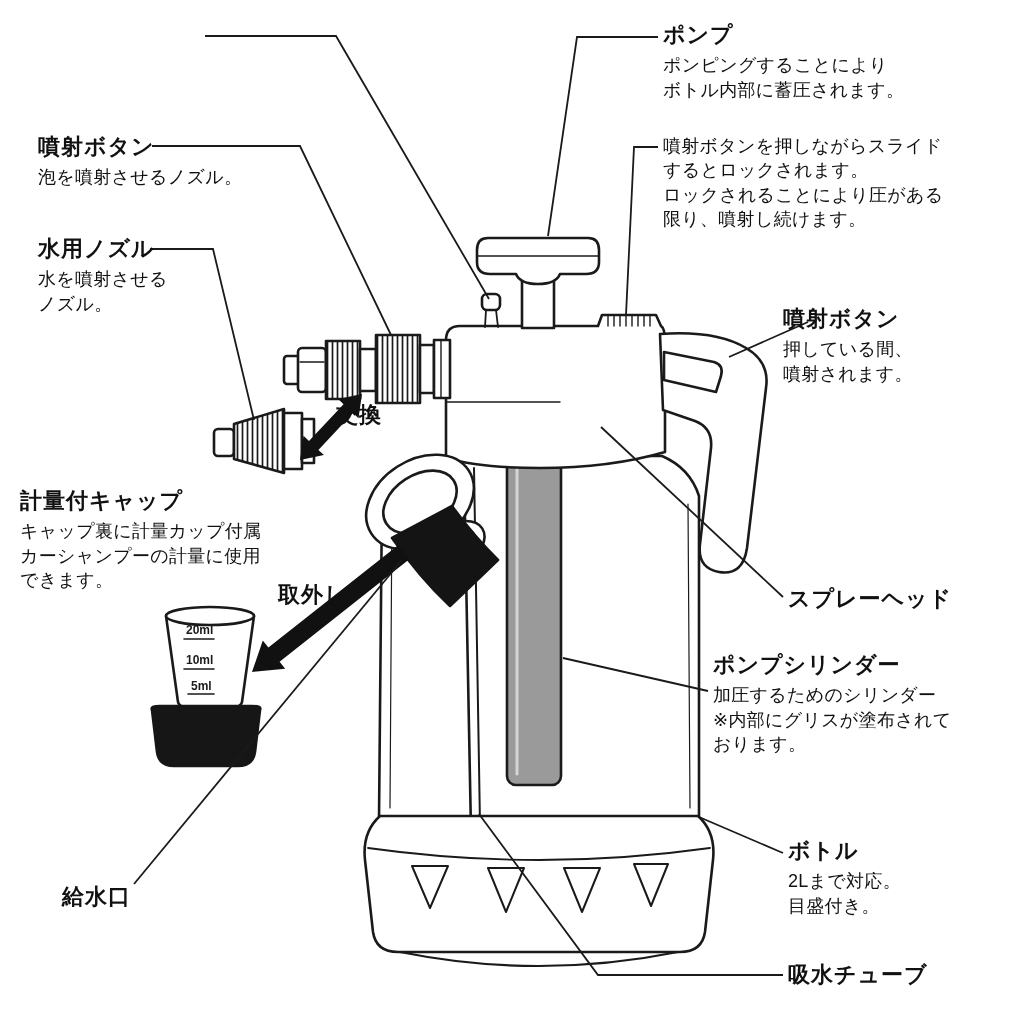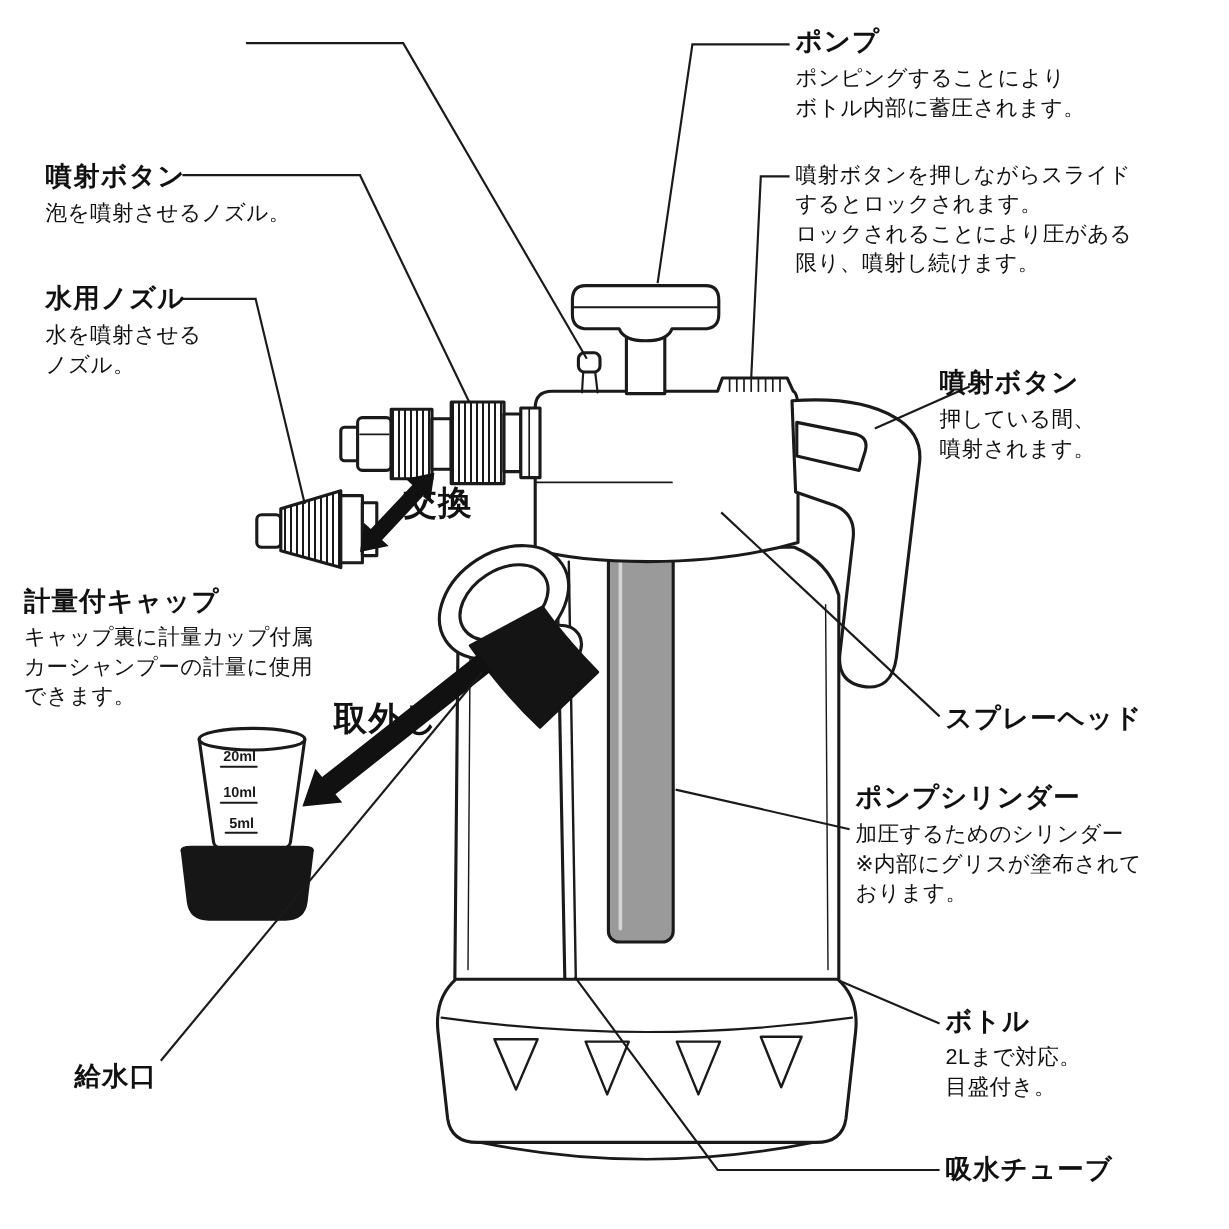--- a/index.html
+++ b/index.html
@@ -3,21 +3,21 @@
 <meta charset="utf-8">
 <style>
   * { margin:0; padding:0; box-sizing:border-box; }
   html,body { width:1024px; height:1024px; background:#fff; }
   body { font-family:"Liberation Sans","DejaVu Sans",sans-serif; color:#111; }
   .stage { position:relative; width:1024px; height:1024px; background:#fff; overflow:hidden; }
   .diagram-svg { position:absolute; left:0; top:0; }
   .label { position:absolute; }
   .label-title { font-weight:bold; font-size:22px; letter-spacing:1px; line-height:1.2; margin-bottom:5px; color:#111; }
   .label-desc { font-size:18px; line-height:1.35; letter-spacing:0.3px; white-space:pre-line; color:#111; }
-  .action-text { position:absolute; font-weight:bold; font-size:28px; letter-spacing:1px; color:#111;font-family:Liberation Serif, serif; }
+  .action-text { position:absolute; font-weight:bold; font-size:22px; letter-spacing:1px; color:#111;font-family:Liberation Serif, serif; }
 </style>
 </head>
 <body>
 
 <div class="stage">
 
   <svg class="diagram-svg" width="1024" height="1024" viewBox="0 0 1024 1024">
     <defs>
       <pattern id="ribs" width="5" height="6" patternUnits="userSpaceOnUse">
         <rect width="5" height="6" fill="#ffffff"></rect>

